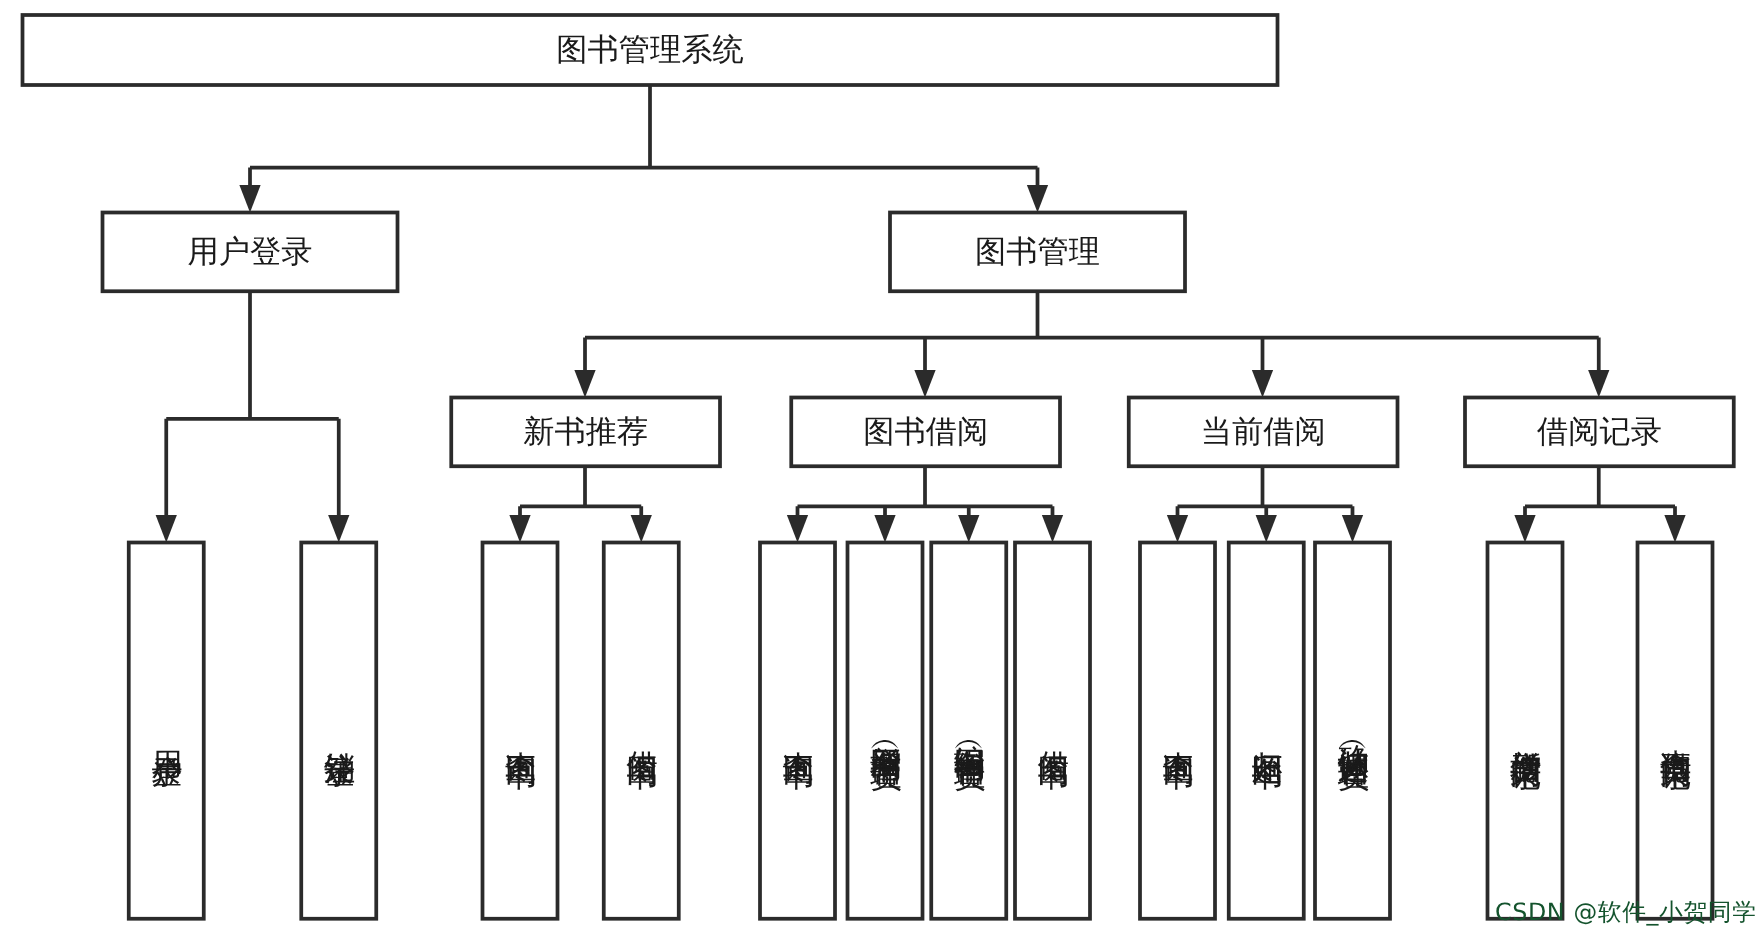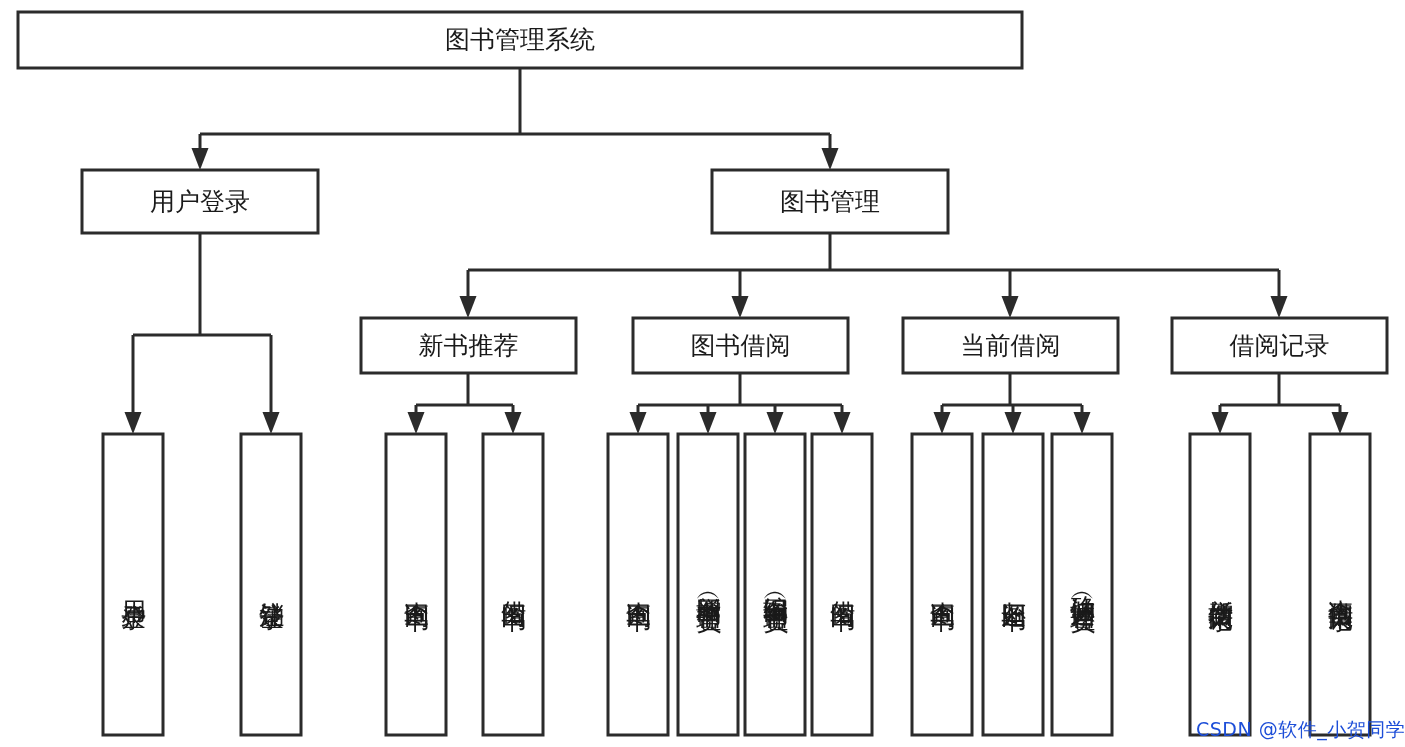--- a/index.html
+++ b/index.html
@@ -178,15 +178,15 @@
       <div class="node-label-v" style="left: 678px; top: 434px; width: 60px; height: 301px;">新增图书（管理员）</div>
       <div class="node-label-v" style="left: 745px; top: 434px; width: 60px; height: 301px;">编辑图书（管理员）</div>
       <div class="node-label-v" style="left: 812px; top: 434px; width: 60px; height: 301px;">借阅图书</div>
       <div class="node-label-v" style="left: 912px; top: 434px; width: 60px; height: 301px;">查询图书</div>
       <div class="node-label-v" style="left: 983px; top: 434px; width: 60px; height: 301px;">归还图书</div>
       <div class="node-label-v" style="left: 1052px; top: 434px; width: 60px; height: 301px;">确认归还（管理员）</div>
       <div class="node-label-v" style="left: 1190px; top: 434px; width: 60px; height: 301px;">新增借阅记录</div>
       <div class="node-label-v" style="left: 1310px; top: 434px; width: 60px; height: 301px;">查询借阅记录</div>
     </div>
 
-  <div class="watermark" style="left: 1196px; top: 717px; color: #1d4ed8;">CSDN @软件_小贺同学</div>
+  <div class="watermark" style="left: 1196px; top: 717px; color: #14532d;">CSDN @软件_小贺同学</div>
 
 </div>
 
 </body></html>

